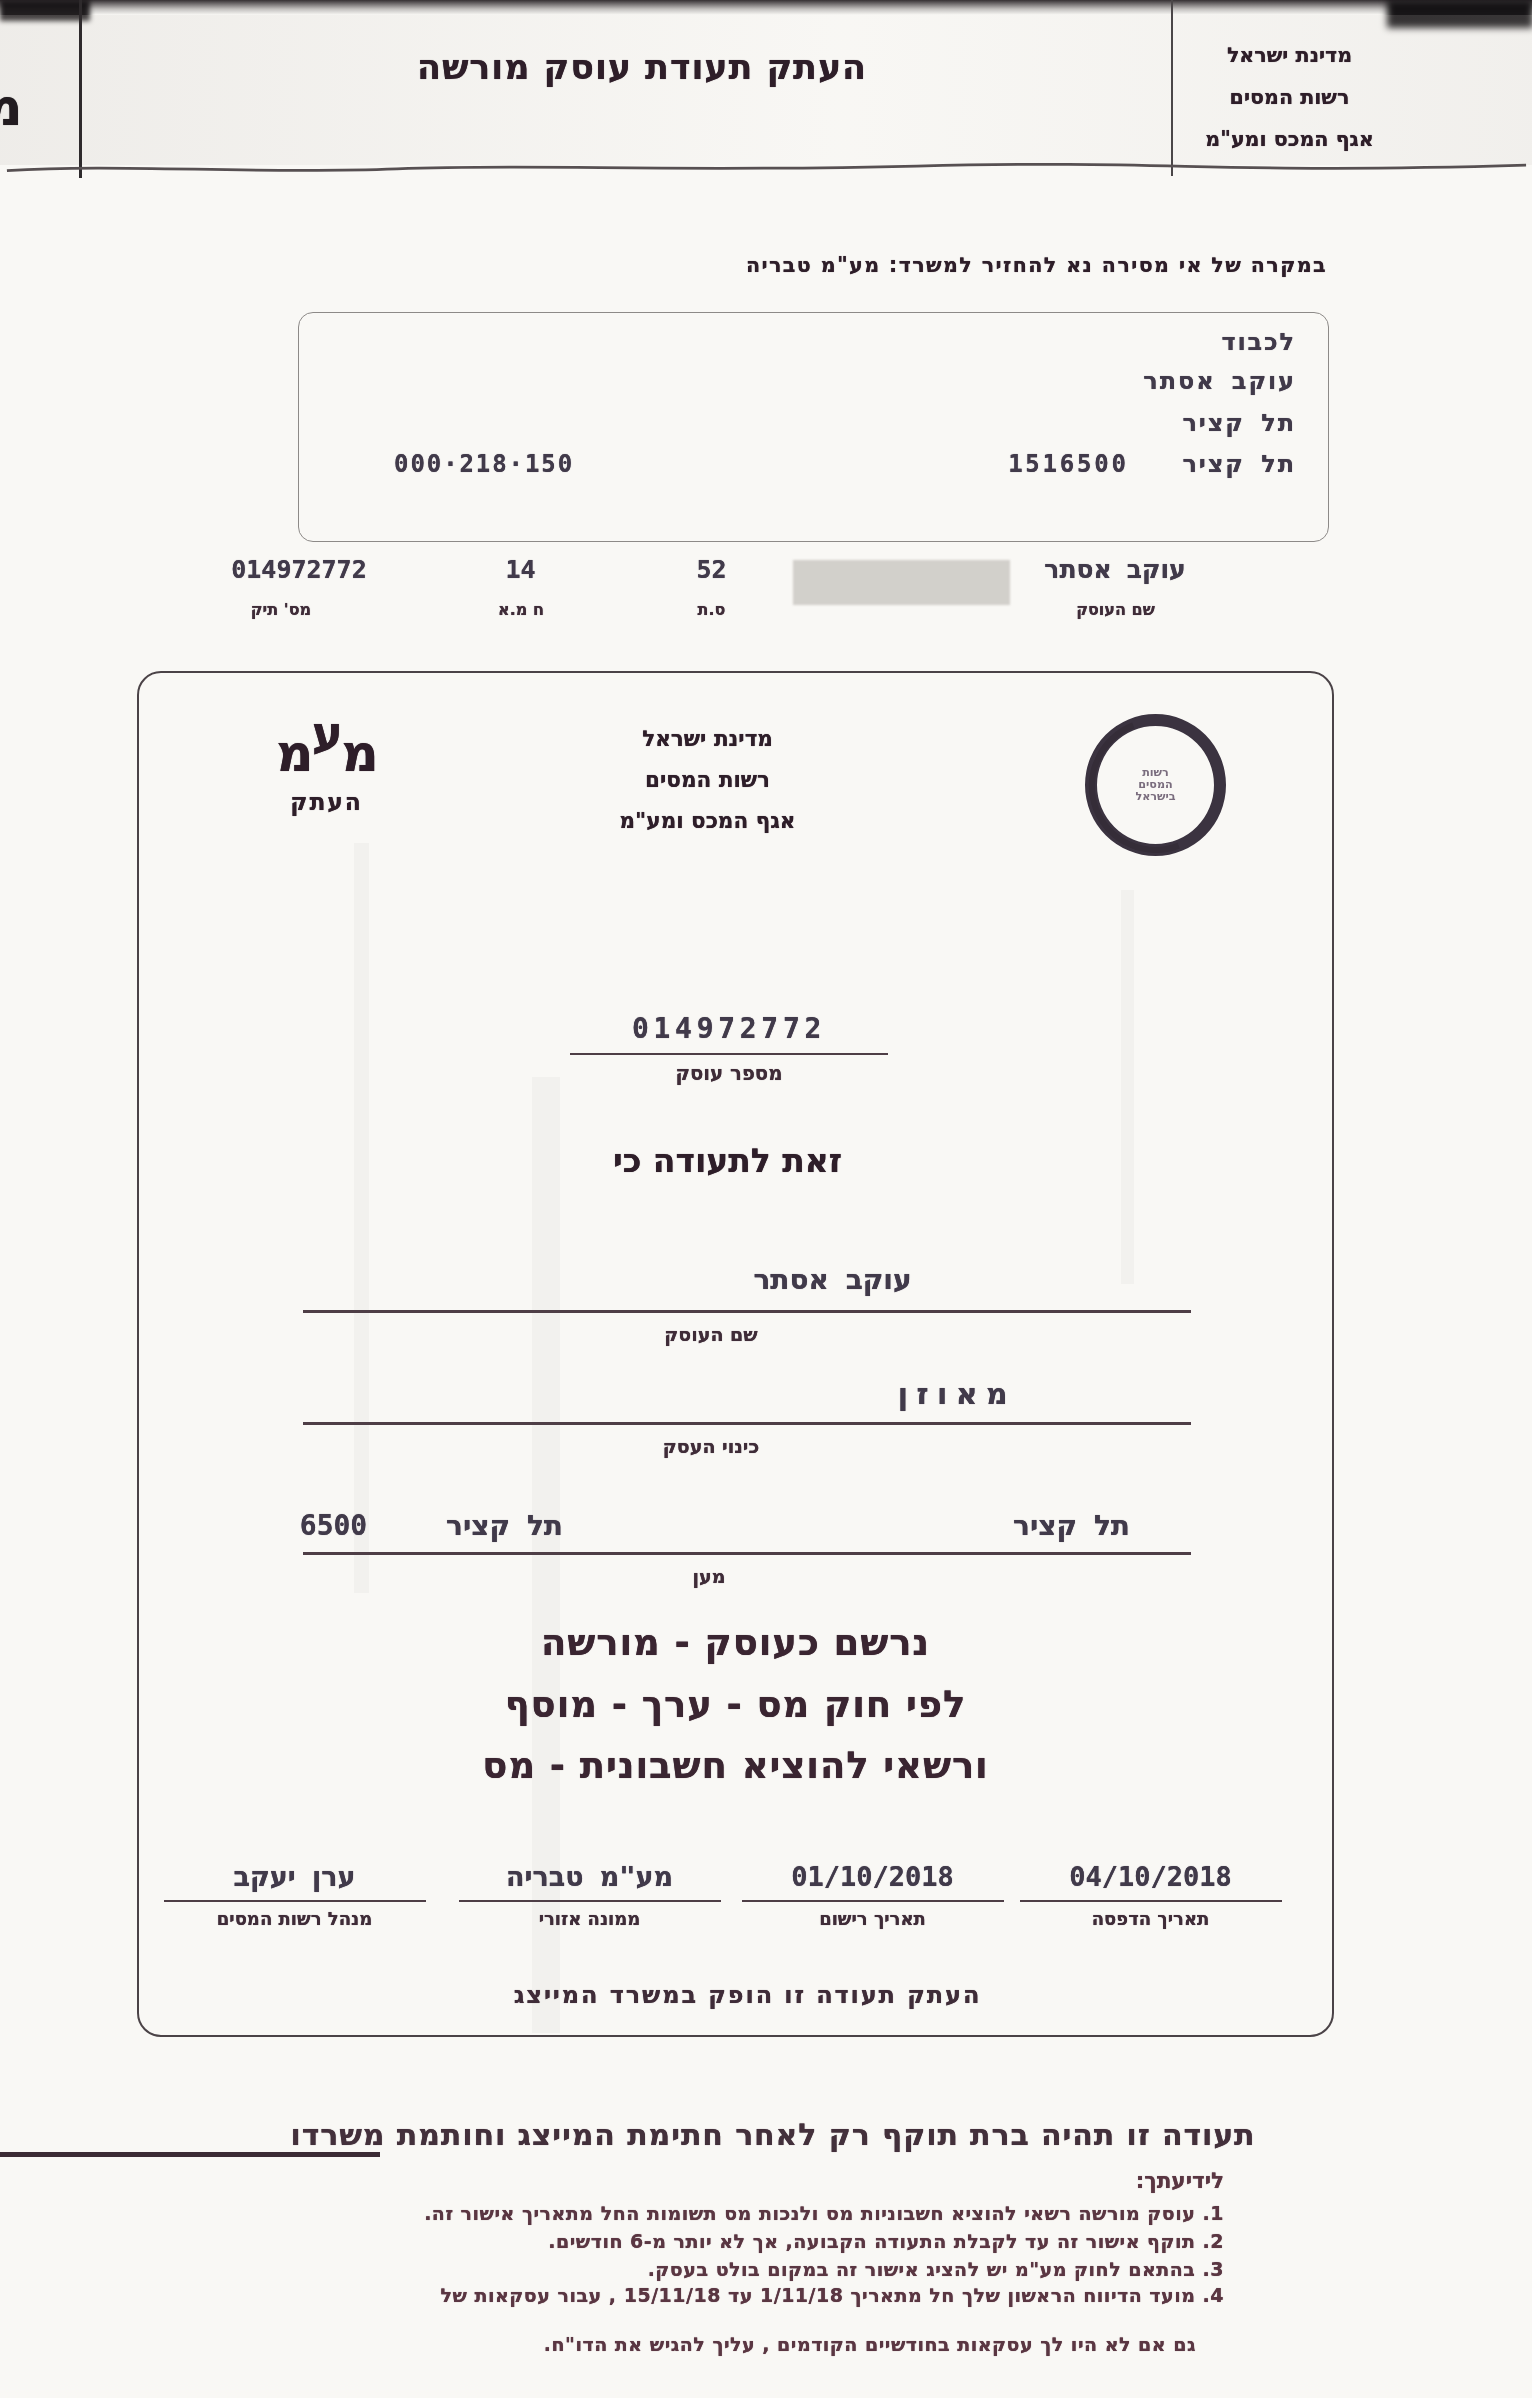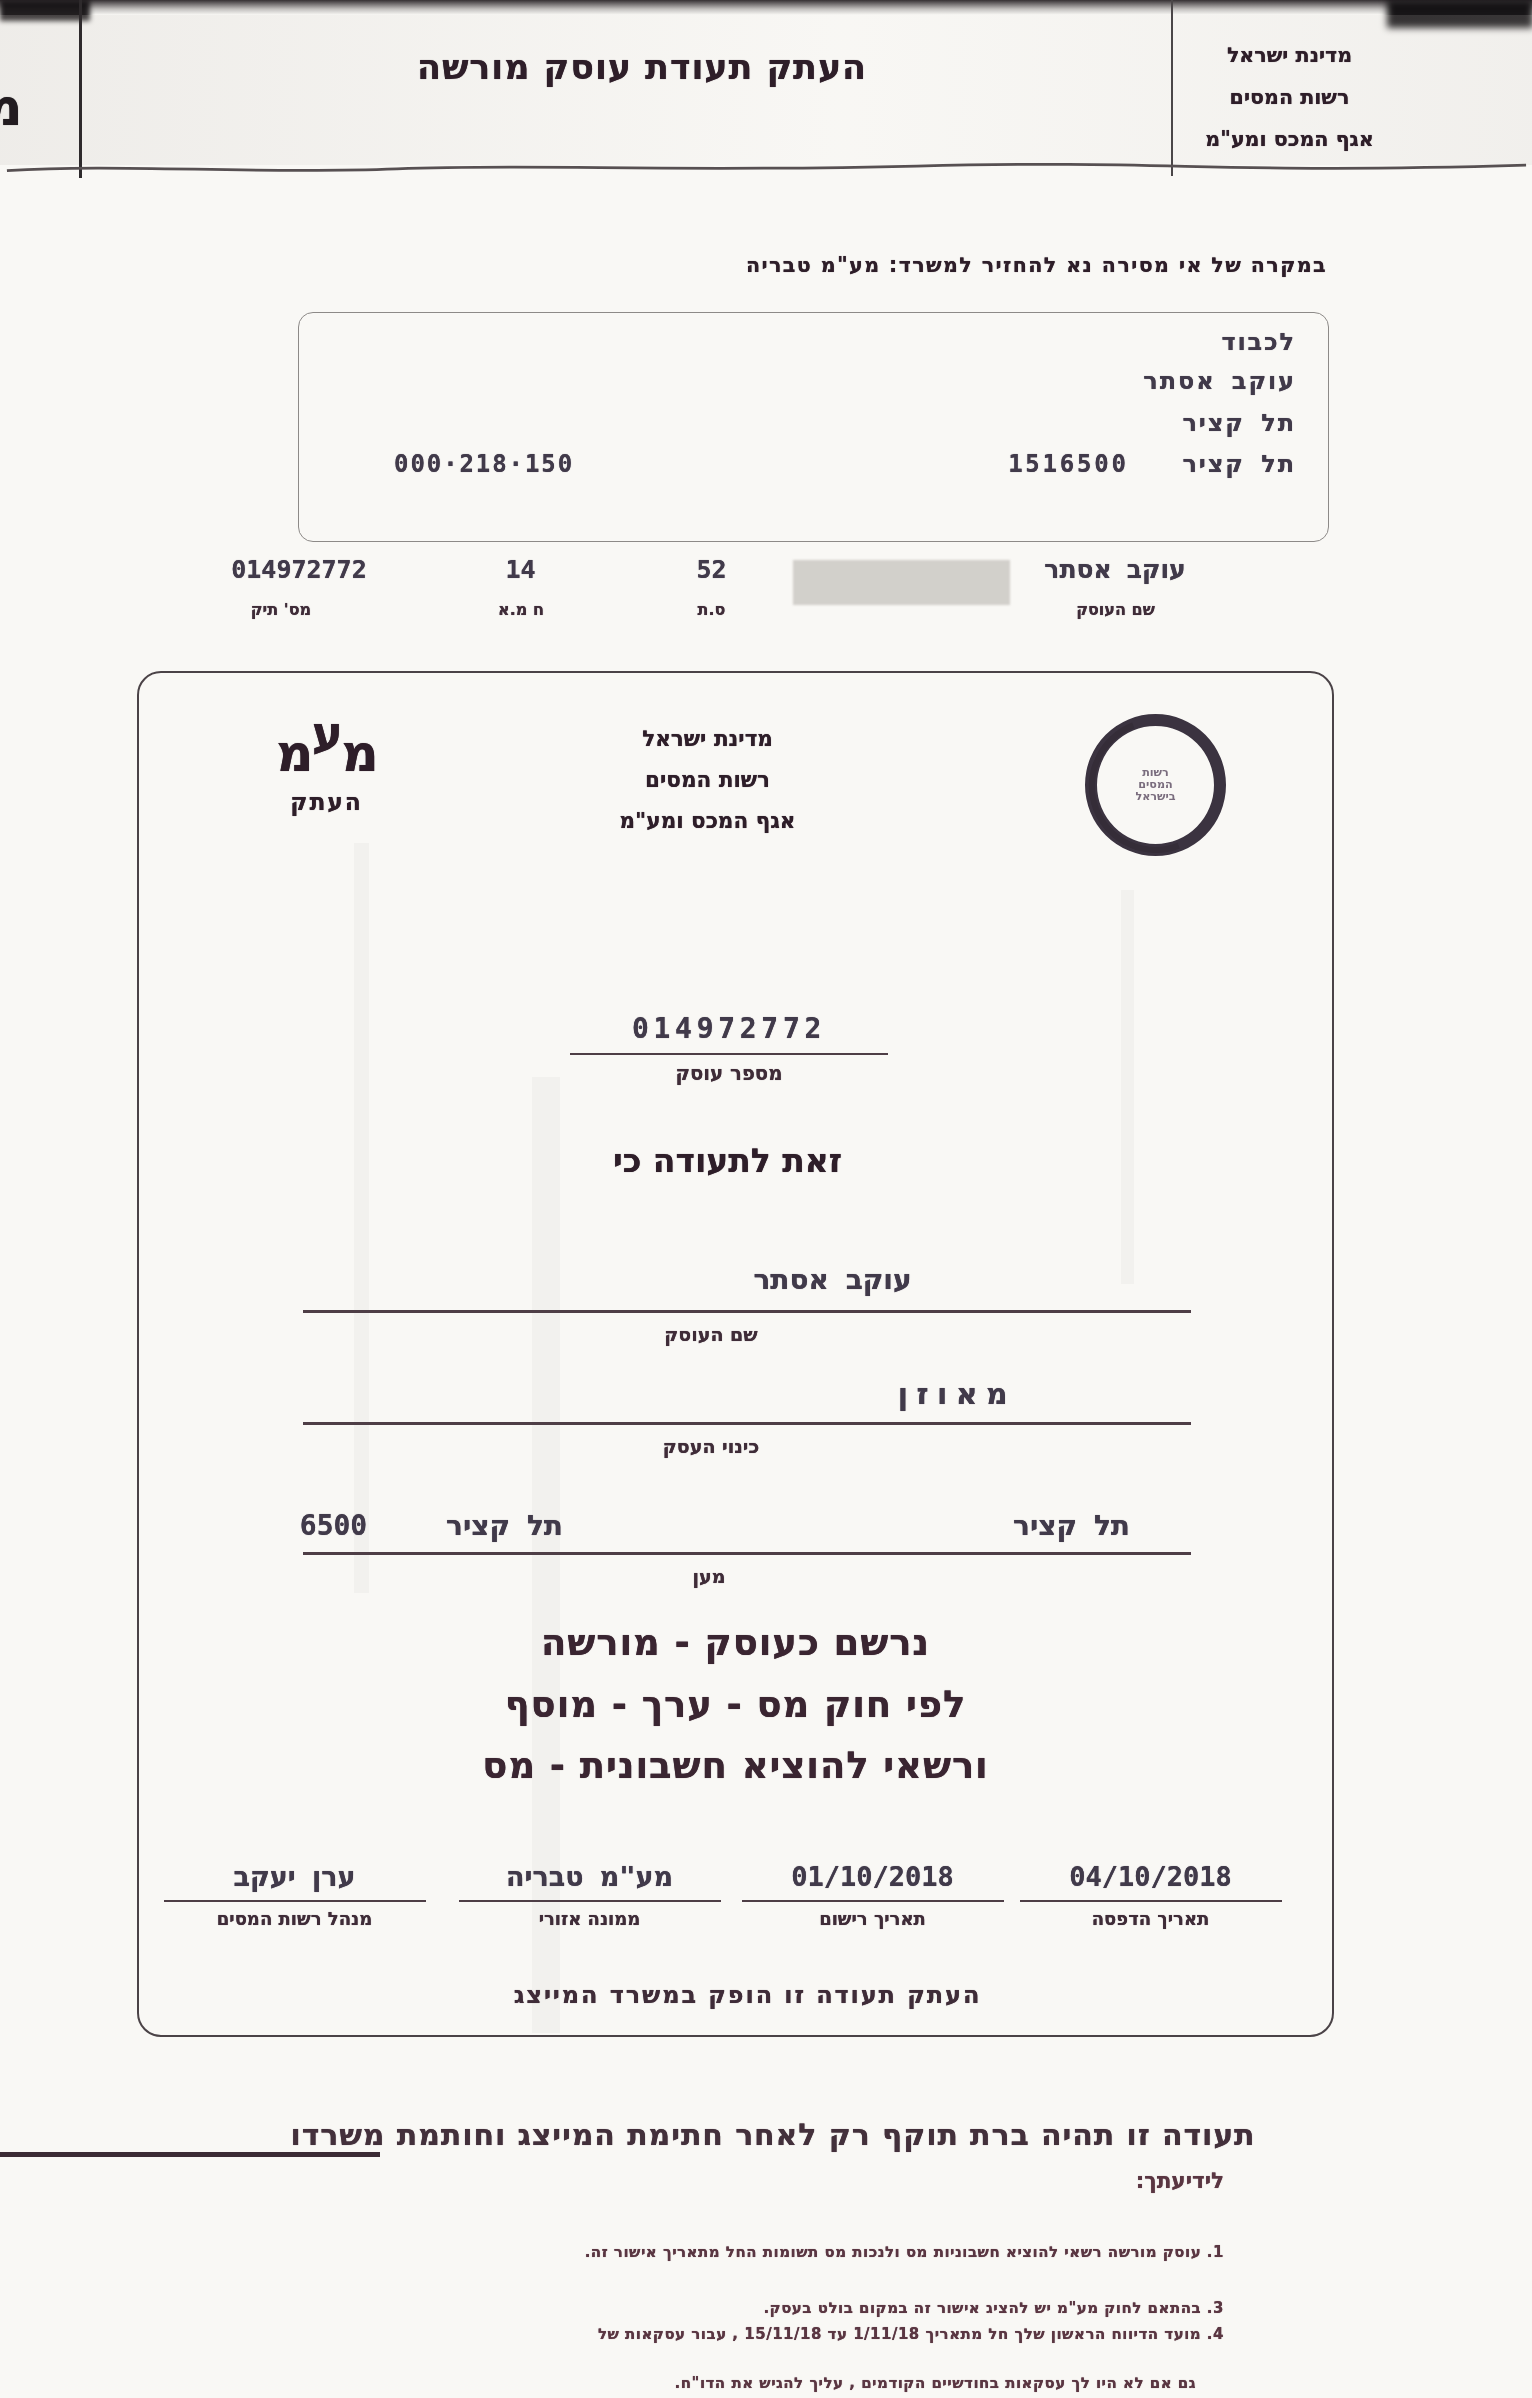--- a/index.html
+++ b/index.html
@@ -85,21 +85,21 @@
   .decl{left:0;width:100%;font-size:37px;font-weight:bold;color:#3a2531;letter-spacing:0.9px;}
   .sig-col{top:1188px;width:281px;text-align:center;}
   .sig-value{display:inline-block;min-width:262px;font-size:27px;font-weight:bold;padding-bottom:7.5px;border-bottom:2.8px solid var(--line);}
   .sig-label{padding-top:6.6px;font-size:18px;font-weight:bold;}
   .issued{left:318px;top:1308px;width:581px;font-size:24px;font-weight:bold;letter-spacing:1.9px;}
 
   
   .validity{left:225px;top:2117px;width:1096px;font-size:30px;font-weight:bold;letter-spacing:0.9px;color:#43303b;}
   .thick-line{left:0;top:2152px;width:380px;height:4.7px;background:#3c2b35;}
   .info-head{top:2168px;right:309px;font-size:21.5px;font-weight:bold;color:var(--ink-red);}
-  .info-ln{right:309px;font-size:15px;font-weight:600;color:var(--ink-red);letter-spacing:0.5px;margin-top:41px;}
+  .info-ln{right:309px;font-size:19px;font-weight:600;color:var(--ink-red);letter-spacing:0.5px;}
 </style>
 </head>
 <body>
 
 <div class="page">
 
   <div class="abs top-smear"></div>
   <div class="abs blob-tl"></div>
   <div class="abs blob-tr"></div>
   <div class="abs band-shade"></div>
@@ -209,18 +209,19 @@
     </div>
 
     <div class="abs txt ctr issued">העתק תעודה זו הופק במשרד המייצג</div>
   </div>
 
   <div class="abs txt ctr validity">תעודה זו תהיה ברת תוקף רק לאחר חתימת המייצג וחותמת משרדו</div>
   <div class="abs thick-line"></div>
 
   <div class="abs txt info-head">לידיעתך:</div>
   <div class="abs txt info-ln" style="top:2202px;">1. עוסק מורשה רשאי להוציא חשבוניות מס ולנכות מס תשומות החל מתאריך אישור זה.</div>
+  <div class="abs txt info-ln" style="top:2230px;">2. תוקף אישור זה עד לקבלת התעודה הקבועה, אך לא יותר מ-6 חודשים.</div>
   <div class="abs txt info-ln" style="top:2258px;">3. בהתאם לחוק מע"מ יש להציג אישור זה במקום בולט בעסק.</div>
   <div class="abs txt info-ln" style="top:2284px;">4. מועד הדיווח הראשון שלך חל מתאריך 1/11/18 עד 15/11/18 , עבור עסקאות של</div>
   <div class="abs txt info-ln" style="top:2333px;right:337px;">גם אם לא היו לך עסקאות בחודשיים הקודמים , עליך להגיש את הדו"ח.</div>
 
 </div>
 
 
 </body></html>

